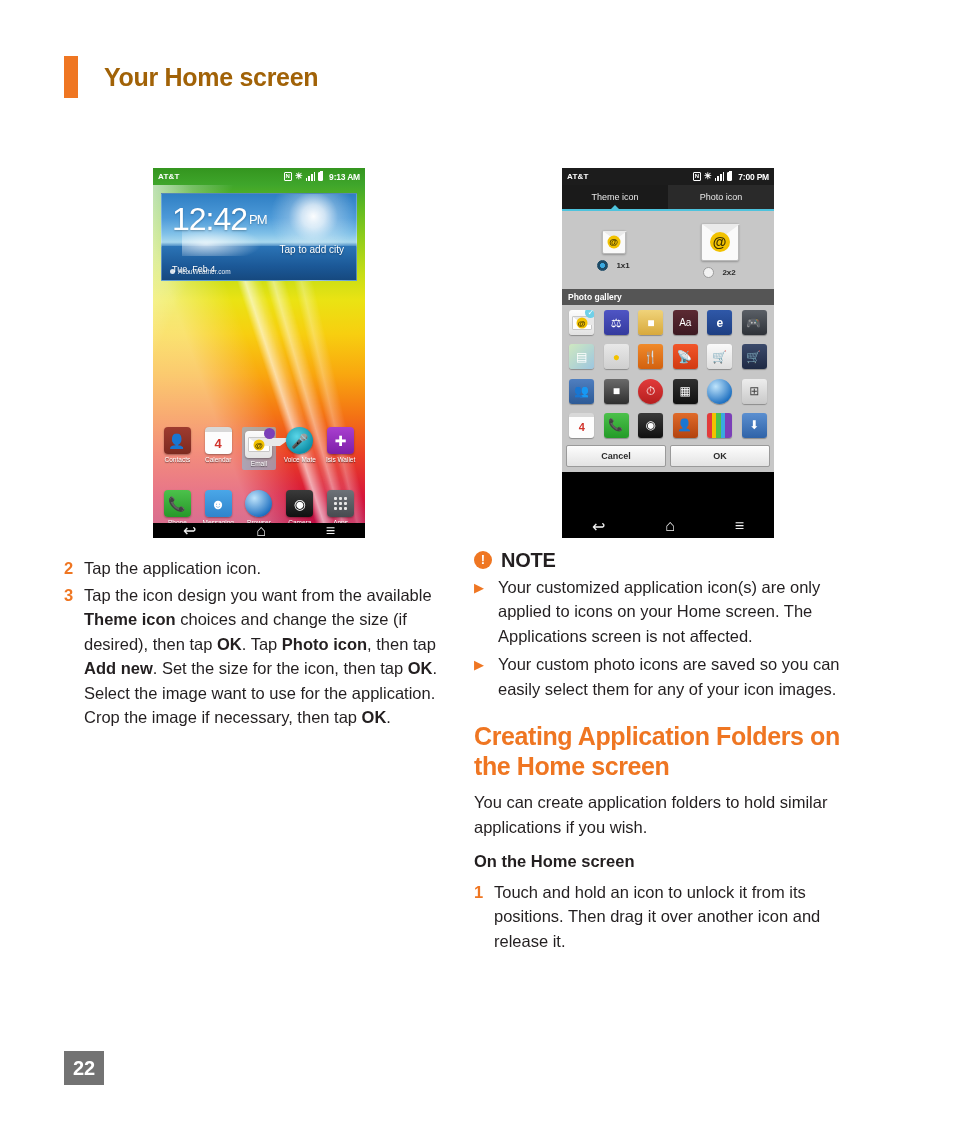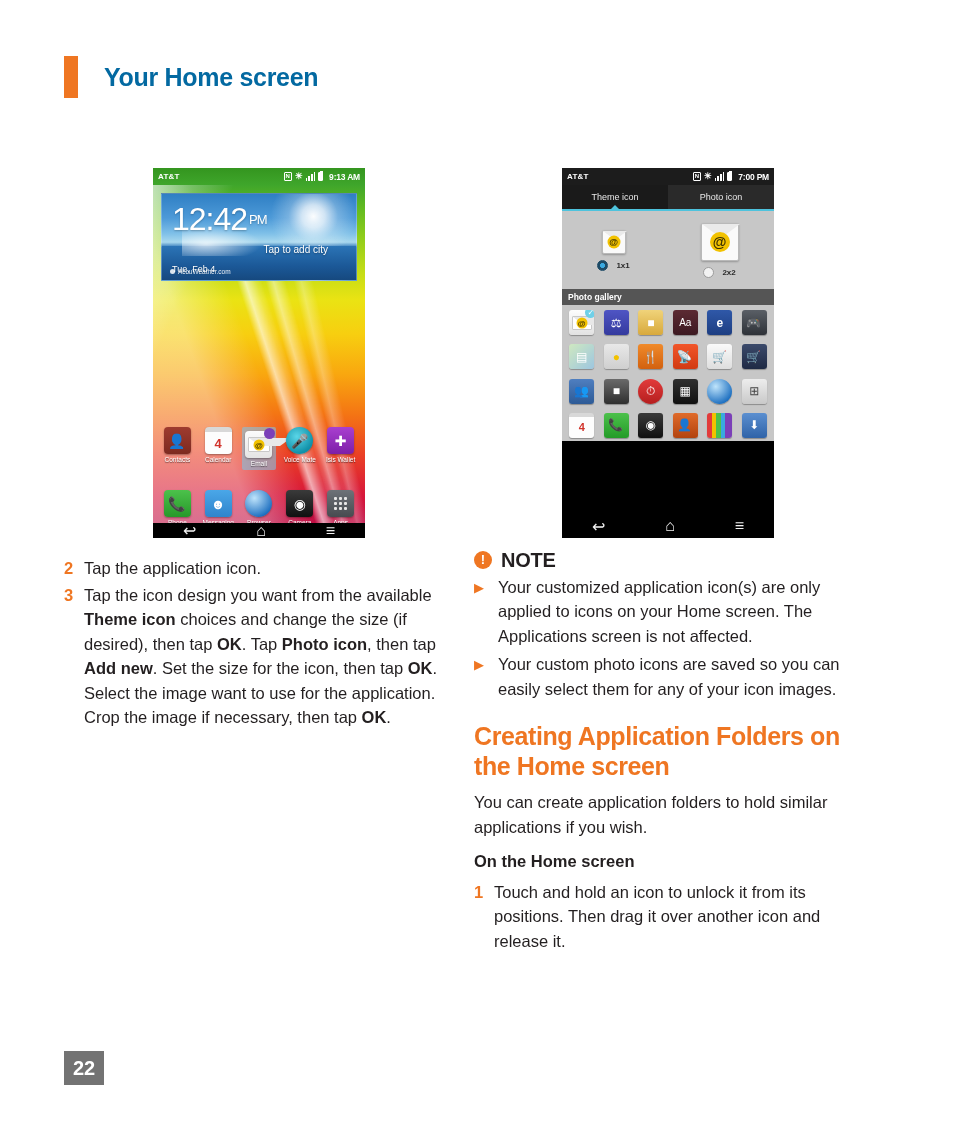--- a/index.html
+++ b/index.html
@@ -13,21 +13,21 @@
 
   .page { position: relative; width: 954px; height: 1145px; }
 
   
   .header { position: absolute; left: 64px; top: 56px; display: flex; align-items: center; }
   .header-bar { width: 14px; height: 42px; background: #ef7622; }
   .header-title {
     margin-left: 26px;
     font-size: 25px; font-weight: bold;
     letter-spacing: -0.3px;
-    color: #0369a1;
+    color: #a16207;
   }
 
   
   .phone { position: absolute; width: 212px; height: 370px; background: #000; overflow: hidden; }
   .phone-left { left: 153px; top: 168px; }
   .phone-right { left: 562px; top: 168px; }
 
   .statusbar {
     position: relative; height: 17px; width: 100%;
     display: flex; align-items: center; padding: 0 5px;
@@ -105,21 +105,21 @@
     font-size: 32px; font-weight: 300; color: #fff;
     letter-spacing: -1px; line-height: 34px;
     text-shadow: 0 1px 2px rgba(0,0,0,.25);
   }
   .ww-ampm { font-size: 13px; vertical-align: 6px; margin-left: 2px; }
   .ww-date {
     position: absolute; left: 10px; top: 42px;
     font-size: 9px; color: #fff; text-shadow: 0 1px 2px rgba(0,0,0,.3); margin-top: 28px;
   }
   .ww-addcity {
-    position: absolute; right: 28px; top: 50px;
+    position: absolute; right: 12px; top: 50px;
     font-size: 10px; color: #fff; text-shadow: 0 1px 2px rgba(0,0,0,.35);
   }
   .ww-brand {
     position: absolute; left: 8px; bottom: 5px;
     font-size: 6.5px; color: rgba(255,255,255,.9);
     display:flex; align-items:center; gap:3px;
   }
   .ww-brand .dot { width:5px; height:5px; border-radius:50%; background:#fff; opacity:.85; }
 
   .app-row {
@@ -494,20 +494,24 @@
       <div class="gicon" style="background:linear-gradient(180deg,#ededed,#c9c9c9);color:#444;">⊞</div>
 
       <div class="gicon" style="background:#fdfdfd;color:#d1332b;font-weight:bold;font-size:11px;border-top:4px solid #d8d8d8;">4</div>
       <div class="gicon" style="background:linear-gradient(180deg,#4cc14b,#239b27);">📞</div>
       <div class="gicon" style="background:linear-gradient(180deg,#3a3a3a,#101010);">◉</div>
       <div class="gicon" style="background:linear-gradient(180deg,#e06b2a,#b2430f);">👤</div>
       <div class="gicon" style="background:linear-gradient(90deg,#e23b3b 0 18%,#f2c200 18% 36%,#4cc14b 36% 54%,#39a9e0 54% 72%,#7b3fb8 72% 100%);"></div>
       <div class="gicon" style="background:linear-gradient(180deg,#5b8fd0,#2f63a8);">⬇</div>
     </div>
 
+    <div class="btn-row">
+      <div class="btn">Cancel</div>
+      <div class="btn">OK</div>
+    </div>
 
     <div class="navbar navbar-tall">
       <span class="nav-ic">↩</span>
       <span class="nav-ic">⌂</span>
       <span class="nav-ic">≡</span>
     </div>
   </div>
 
   <div class="col col-left">
     <div class="step">

